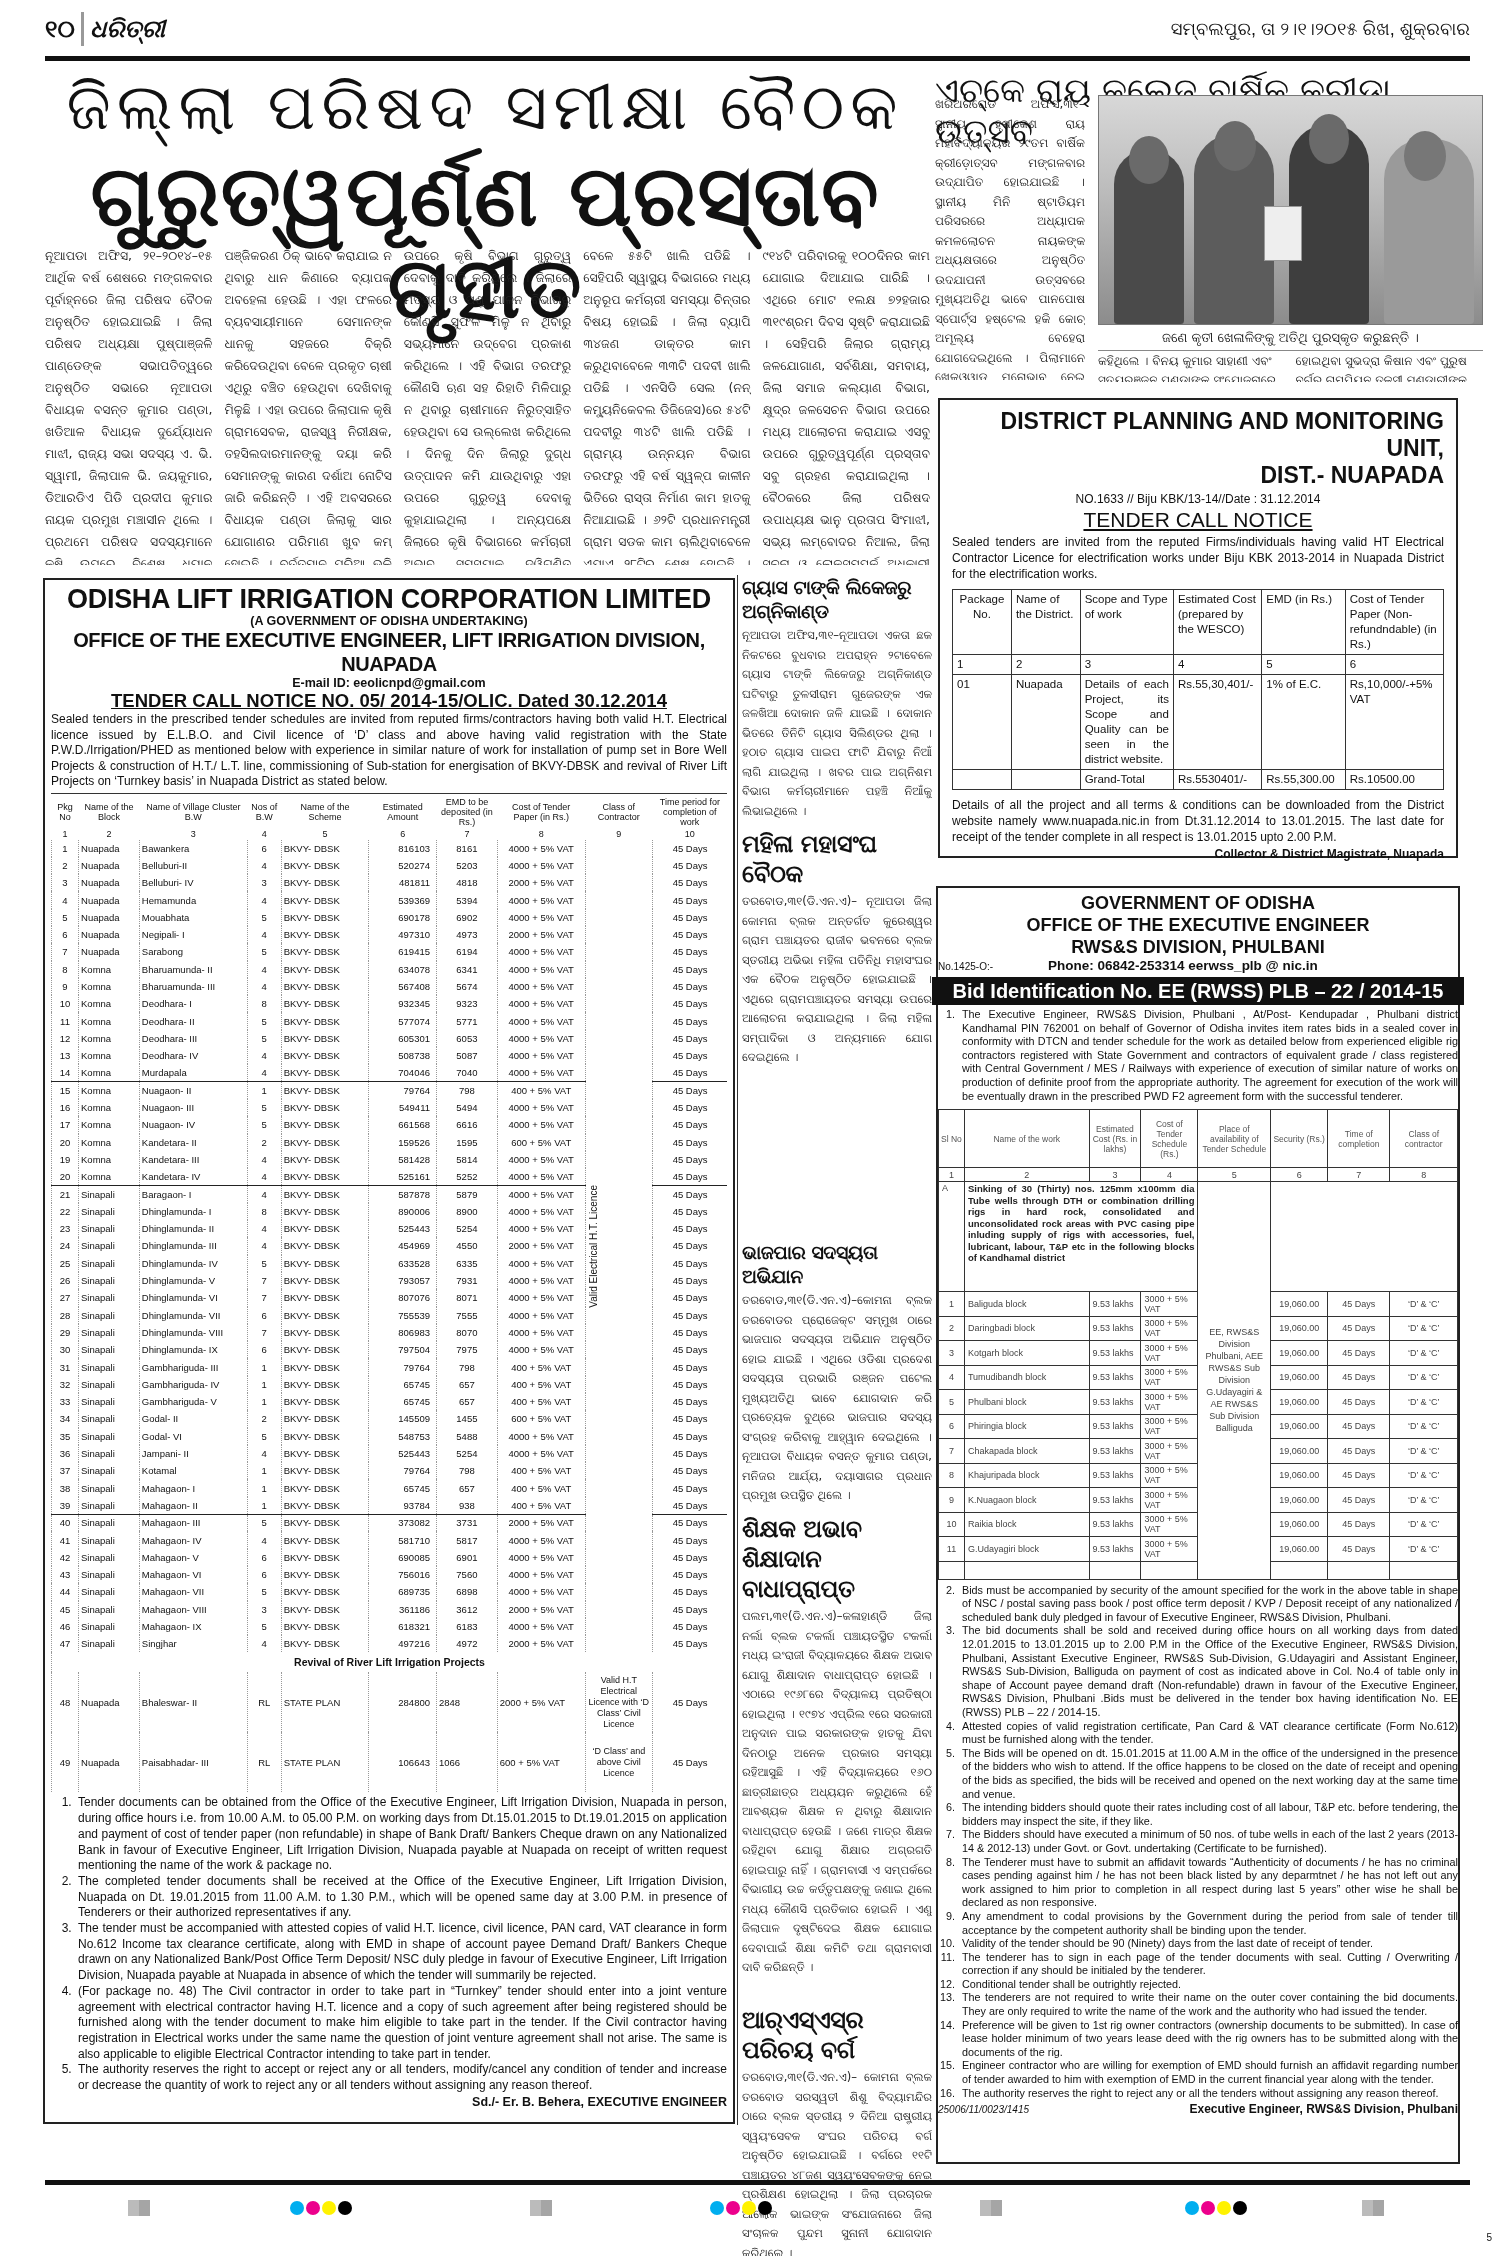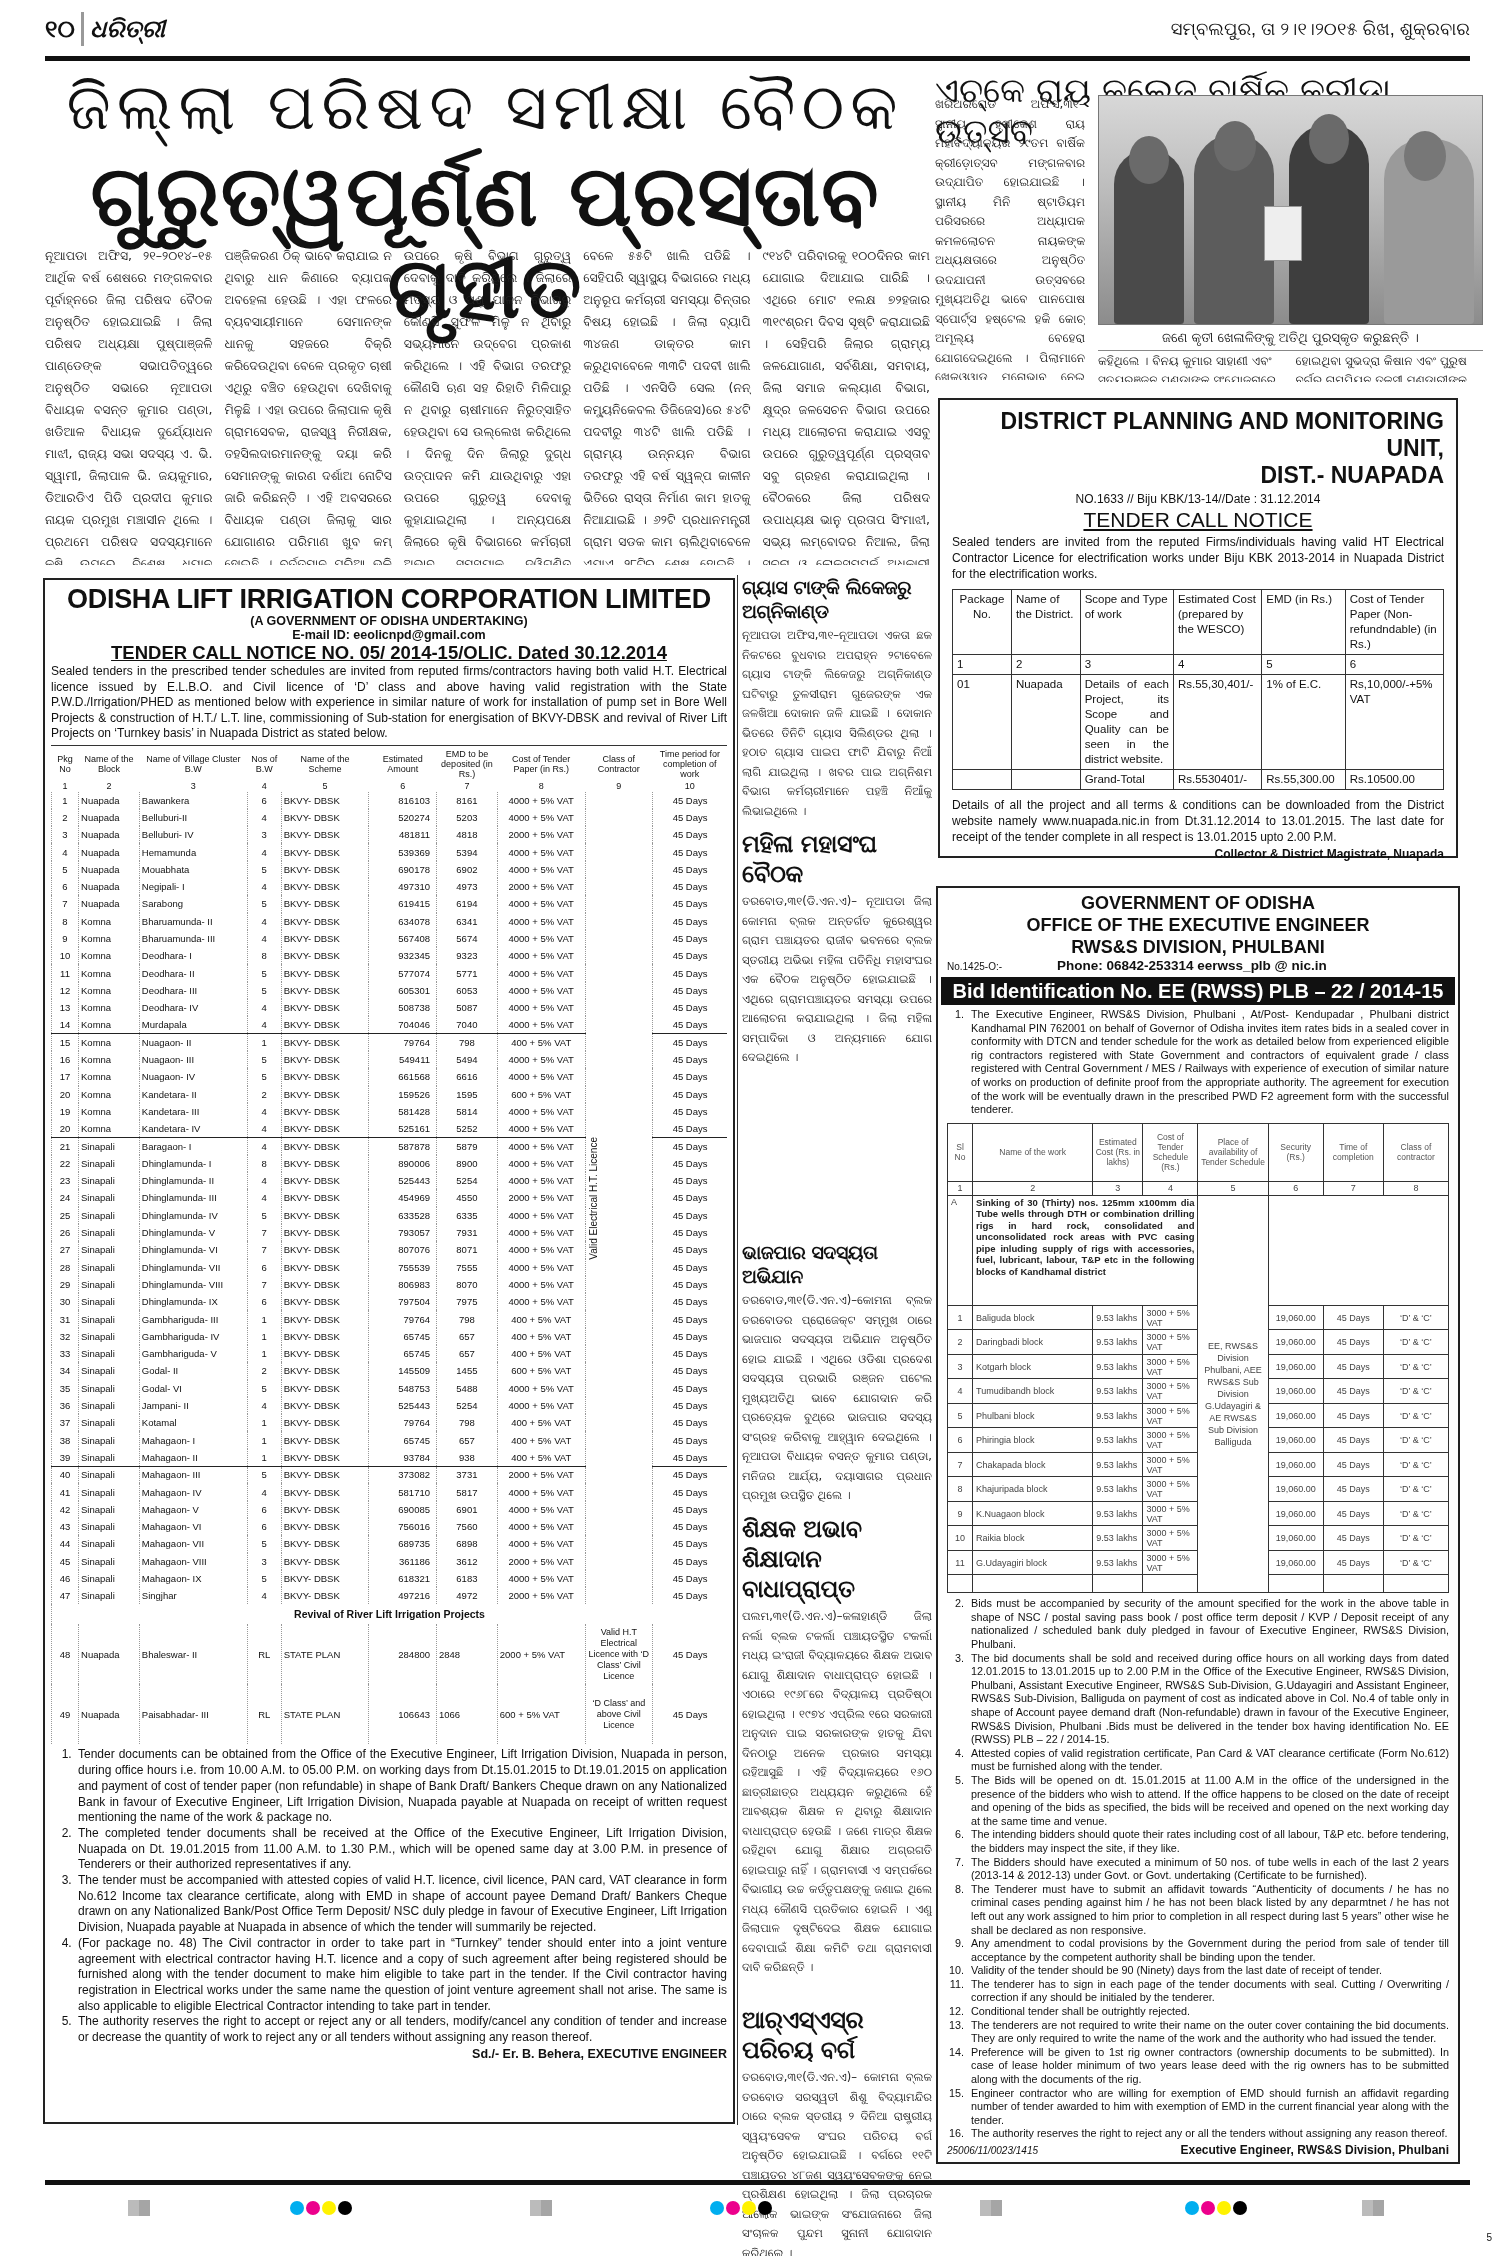--- a/index.html
+++ b/index.html
@@ -58,21 +58,21 @@
   .olic ol li { padding-left: 3px; }
   .olic .sig { font-size: 12.5px; font-weight: bold; text-align: right; margin-top: 1px; }
   
   .mid { left: 742px; top: 575px; width: 190px; font-family: "DejaVu Sans", sans-serif; }
   .mid .st { margin-bottom: 8px; }
   .mid h3 { font-size: 19px; font-weight: bold; line-height: 24px; margin-bottom: 3px; letter-spacing: -0.5px; }
   .mid h3.lg { font-size: 24px; line-height: 30px; }
   .mid p { font-size: 11.5px; line-height: 19.5px; text-align: justify; color: #222; overflow: hidden; }
   .vline { width: 1px; background: #333; }
   
-  .rwss { left: 936px; top: 886px; width: 524px; height: 1278px; padding: 4px 9px; }
+  .rwss { left: 936px; top: 886px; width: 524px; height: 1278px; padding: 4px 0; }
   .rwss .g1 { font-size: 18px; font-weight: bold; text-align: center; line-height: 22px; }
   .rwss .ph { display: flex; align-items: baseline; font-size: 13.5px; font-weight: bold; }
   .rwss .ph .no { font-size: 10px; font-weight: normal; width: 110px; }
   .rwss .bid { background: #111; color: #fff; font-size: 20px; font-weight: bold; text-align: center; padding: 2px 0; margin: 4px -6px 3px; line-height: 24px; }
   .rwss ol { margin-left: 20px; font-size: 10.8px; line-height: 13.6px; text-align: justify; }
   .rwss ol li { padding-left: 4px; }
   .rwss table { width: 100%; border-collapse: collapse; font-size: 8.5px; margin: 6px 0 4px; }
   .rwss th { border: 1px solid #333; font-weight: normal; padding: 2px; line-height: 10px; text-align: center; color: #555; height: 58px; }
   .rwss td { border: 1px solid #333; padding: 1px 3px; height: 24.5px; font-size: 9px; vertical-align: middle; color: #444; }
   .rwss td.desc { font-size: 9.5px; line-height: 11.5px; text-align: justify; color: #222; font-weight: bold; height: 110px; vertical-align: top; }
@@ -169,20 +169,21 @@
     </tr>
   </tbody>
     </table>
   <p>Details of all the project and all terms &amp; conditions can be downloaded from the District website namely www.nuapada.nic.in from Dt.31.12.2014 to 13.01.2015. The last date for receipt of the tender complete in all respect is 13.01.2015 upto 2.00 P.M.</p>
   <div class="sig">Collector &amp; District Magistrate, Nuapada</div>
 </div>
 
 <div class="abs box olic">
   <div class="t1">ODISHA LIFT IRRIGATION CORPORATION LIMITED</div>
   <div class="t2">(A GOVERNMENT OF ODISHA UNDERTAKING)</div>
+  <div class="t3">OFFICE OF THE EXECUTIVE ENGINEER, LIFT IRRIGATION DIVISION, NUAPADA</div>
   <div class="em">E-mail ID: eeolicnpd@gmail.com</div>
   <div class="tcn">TENDER CALL NOTICE NO. 05/ 2014-15/OLIC. Dated 30.12.2014</div>
   <p class="intro">Sealed tenders in the prescribed tender schedules are invited from reputed firms/contractors having both valid H.T. Electrical licence issued by E.L.B.O. and Civil licence of ‘D’ class and above having valid registration with the State P.W.D./Irrigation/PHED as mentioned below with experience in similar nature of work for installation of pump set in Bore Well Projects &amp; construction of H.T./ L.T. line, commissioning of Sub-station for energisation of BKVY-DBSK and revival of River Lift Projects on ‘Turnkey basis’ in Nuapada District as stated below.</p>
   <table>
     <thead>
       <tr>
         <th style="width:4%;">Pkg No</th>
         <th style="width:9%;">Name of the Block</th>
         <th style="width:16%;">Name of Village Cluster B.W</th>
         <th style="width:5%;">Nos of B.W</th>

